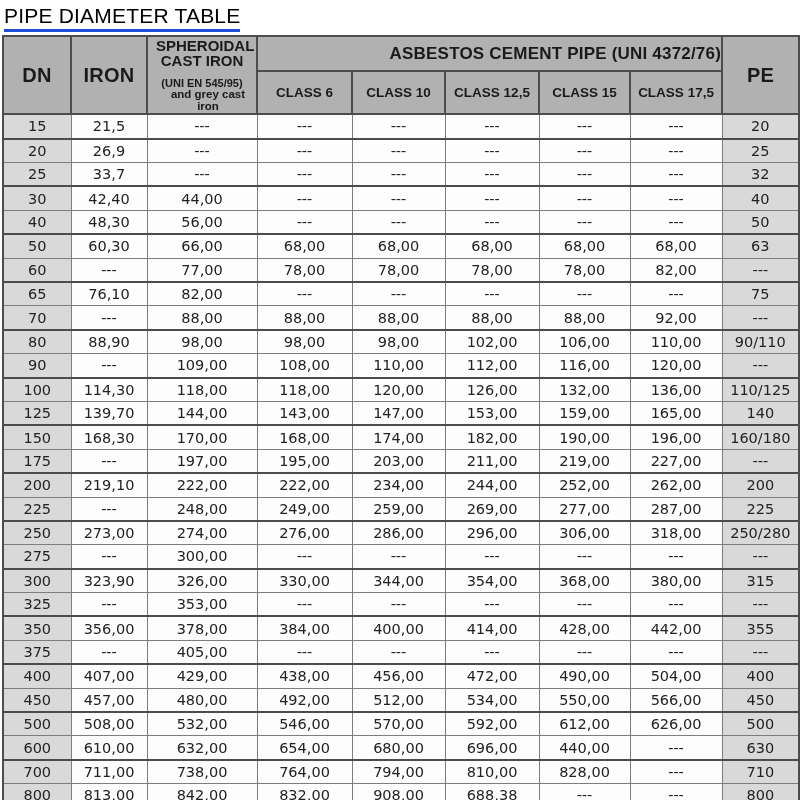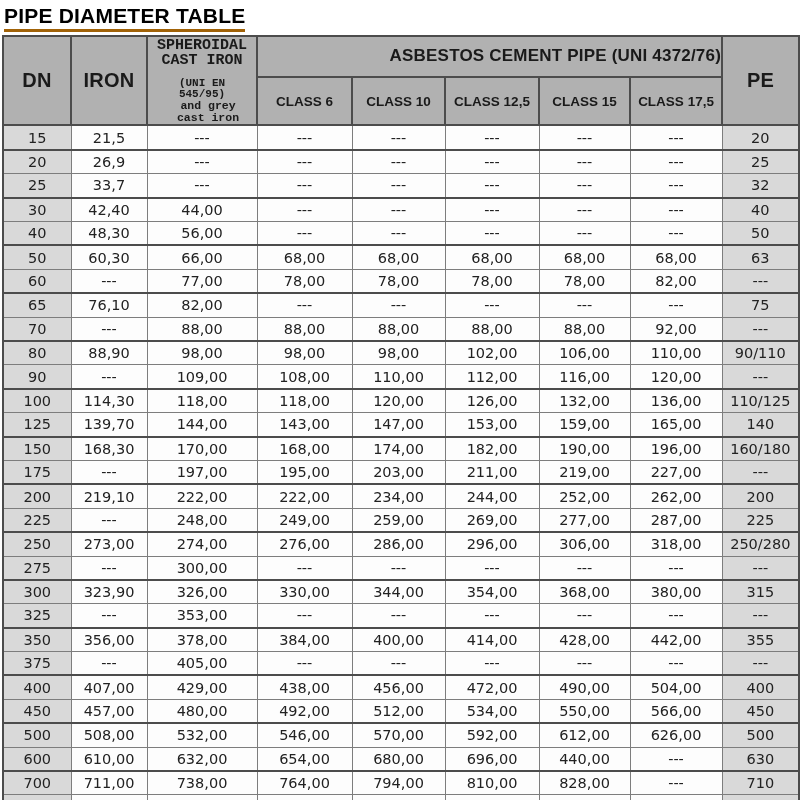--- a/index.html
+++ b/index.html
@@ -4,23 +4,23 @@
 <style>
   html, body { margin: 0; padding: 0; background: #ffffff; }
   .page {
     width: 800px; height: 800px; background: #ffffff; overflow: hidden;
     font-family: "Liberation Sans", sans-serif; color: #1d1d1d;
     box-sizing: border-box;
   }
   .title {
     display: inline-block;
     margin: 4px 0 3px 4px;
-    font-size: 21px; font-weight: bold; letter-spacing: 0.2px;
+    font-size: 21px; font-weight: normal; letter-spacing: 0.2px;
     color: #000;
-    border-bottom: 3px solid #a16207;
+    border-bottom: 3px solid #1d4ed8;
     padding-bottom: 1px;
     font-family: "Liberation Sans", sans-serif;
     text-align: center;
   }
   table.pipes {
     border-collapse: collapse;
     table-layout: fixed;
     width: 796px;
     margin-left: 2px;
     border: 2px solid #4c4c4c;
@@ -43,21 +43,21 @@
   }
   thead th {
     background: #b1b1b1;
     border: 2px solid #4c4c4c;
     color: #1a1a1a;
     font-weight: bold;
   }
   .th-main  { font-size: 20px; letter-spacing: 0.3px; }
   .th-group { font-size: 17px; height: 27px; letter-spacing: 0.2px; text-align: right; }
   .th-class { font-size: 13.5px; height: 33px; }
-  .th-cast  { font-size: 15px; white-space: normal; line-height: 1.02; padding: 1px 8px; font-family: Liberation Mono, monospace; }
+  .th-cast  { font-size: 15px; white-space: normal; line-height: 1.02; padding: 1px 8px; }
   .th-cast .ci-std  { font-size: 11px; margin-top: 9px; }
   .th-cast .ci-note { font-size: 11.5px; margin-left: 12px; }
 
   tbody td {
     height: 22.4px;
     font-family: "DejaVu Sans", "Liberation Sans", sans-serif;
     font-size: 14.5px;
     background: #fdfdfd;
     color: #222;
   }

